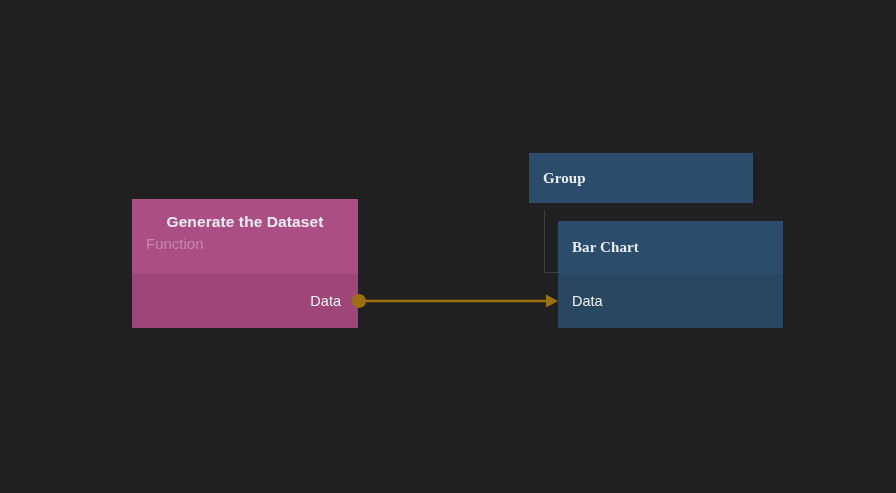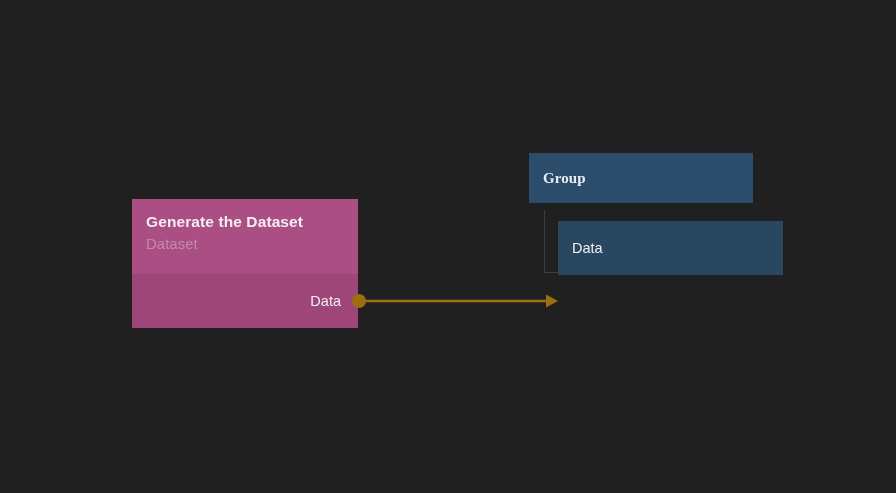--- a/index.html
+++ b/index.html
@@ -27,21 +27,21 @@
   .node{position:absolute;}
 
   
   .node-gen{left:132px;top:199px;width:226px;height:129px;}
   .gen-header{
     height:75px;background:var(--pink-header);
     padding:12px 14px 0 14px;
   }
   .gen-title{
     color:var(--title-text);font-size:15.5px;font-weight:700;
-    line-height:22px;letter-spacing:.1px;white-space:nowrap;
+    line-height:22px;letter-spacing:.1px;white-space:nowrap;text-align:center;
   }
   .gen-subtitle{
     color:var(--subtitle-text);font-size:15px;font-weight:400;
     line-height:21px;white-space:nowrap;
   }
   .gen-body{
     height:54px;background:var(--pink-body);
     display:flex;align-items:center;justify-content:flex-end;
     padding-right:17px;
   }
@@ -82,36 +82,39 @@
 </head>
 <body>
 
 <div class="canvas">
 
   <div class="tree-connector"></div>
 
   <div class="node node-gen">
     <div class="gen-header">
       <div class="gen-title">Generate the Dataset</div>
-      <div class="gen-subtitle">Dataset</div>
+      <div class="gen-subtitle">Function</div>
     </div>
     <div class="gen-body">
       <span class="port-label">Data</span>
     </div>
   </div>
 
   <svg class="wire" viewBox="0 0 210 24" xmlns="http://www.w3.org/2000/svg">
     <line x1="8" y1="12" x2="199" y2="12" style="stroke:var(--wire)" stroke-width="2.6"></line>
     <circle cx="8" cy="12" r="7" style="fill:var(--wire)"></circle>
     <polygon points="195,5.5 207,12 195,18.5" style="fill:var(--wire)"></polygon>
   </svg>
 
   <div class="node node-group">
     <span class="blue-title">Group</span>
   </div>
 
   <div class="node node-bar">
+    <div class="bar-header">
+      <span class="blue-title">Bar Chart</span>
+    </div>
     <div class="bar-body">
       <span class="port-label">Data</span>
     </div>
   </div>
 
 </div>
 
 </body></html>

